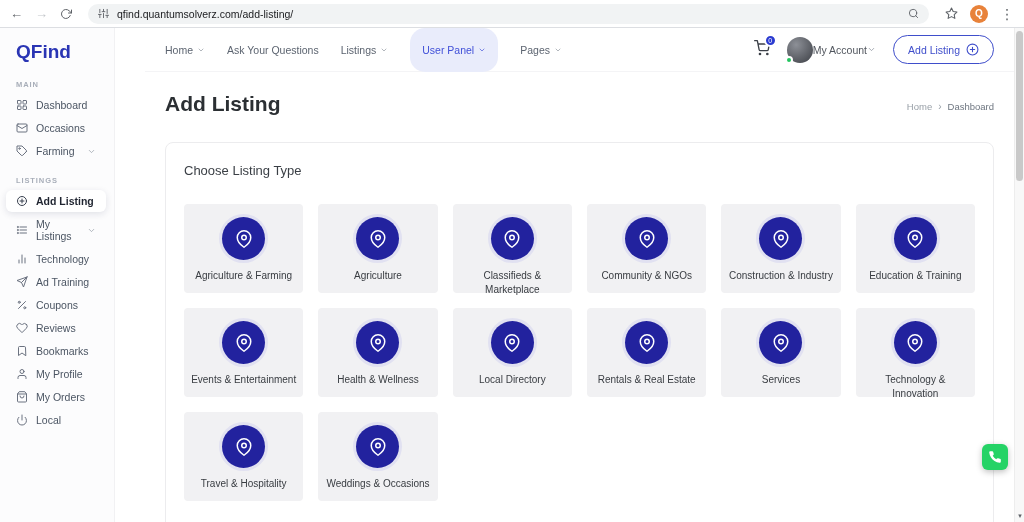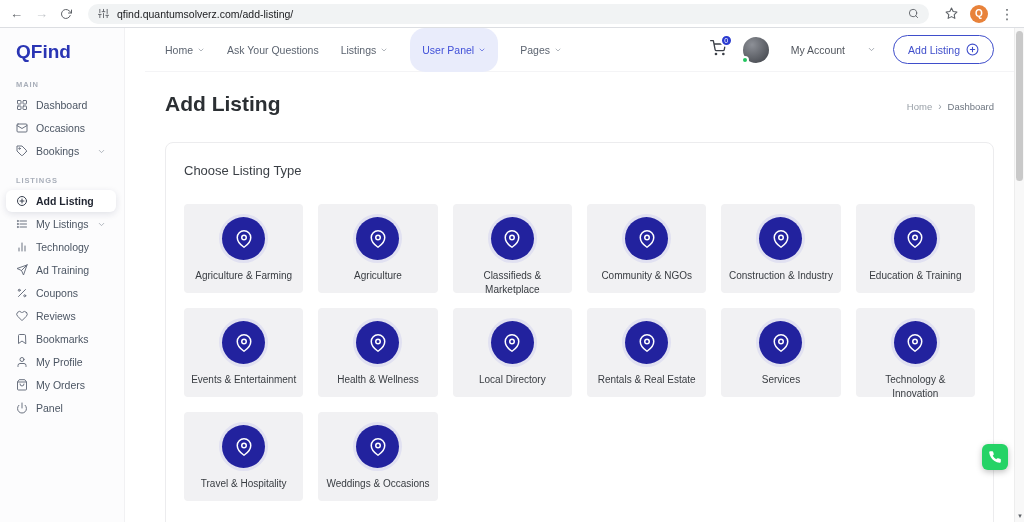--- a/index.html
+++ b/index.html
@@ -12,21 +12,21 @@
   .b-icon { color:#5f6368; font-size:13px; line-height:1; display:flex; align-items:center; cursor:pointer; }
   .b-icon.disabled { color:#c4c7cb; }
   .addr { flex:1; height:20px; background:#f1f3f4; border-radius:10px; display:flex;
     align-items:center; padding:0 10px; gap:8px; color:#5f6368; margin:0 4px; cursor:text; }
   .url { flex:1; font-size:10.5px; color:#202124; white-space:nowrap; overflow:hidden; }
   .b-avatar { width:18px; height:18px; border-radius:50%; background:#e8823a; color:#fff;
     font-size:10px; font-weight:bold; display:flex; align-items:center; justify-content:center; cursor:pointer; }
   .dots { font-size:14px; }
 
   
-  .sidebar { position:absolute; left:0; top:28px; bottom:0; width:125px;
+  .sidebar { position:absolute; left:0; top:28px; bottom:0; width:115px;
     background:#fcfcfd; border-right:1px solid #f1f1f3; z-index:4; }
   .logo { padding:13px 16px 4px; font-size:19px; font-weight:600; color:#2a35b4; }
   .sec-label { padding:13px 16px 4px; font-size:7.5px; font-weight:700;
     letter-spacing:0.9px; color:#a8aeb9; }
   .side-item { display:flex; align-items:center; gap:8px; padding:5px 10px 5px 16px;
     margin:1px 8px 1px 0; font-size:10.5px; color:#4b5563; cursor:pointer; border-radius:6px; }
   .side-item .side-icon { display:flex; color:#6b7280; }
   .side-item .chev { margin-left:auto; color:#9aa1ab; display:flex; }
   .side-item.active { background:#fff; margin-left:6px; padding-left:10px;
     box-shadow:0 2px 7px rgba(25,30,70,0.12); color:#1f2430; font-weight:bold; }
@@ -40,21 +40,21 @@
   .nav-item { font-size:10.5px; color:#5c6470; display:flex; align-items:center;
     gap:4px; cursor:pointer; white-space:nowrap; }
   .nav-item .chev { display:flex; color:#8b929c; }
   .nav-item.active { background:#e9ecfb; color:#4150d8; padding:16px 12px; border-radius:15px; }
   .nav-item.active .chev { color:#4150d8; }
   .nav-right { margin-left:auto; display:flex; align-items:center; gap:17px; }
   .cart { position:relative; color:#3c4048; display:flex; cursor:pointer; }
   .badge { position:absolute; top:-6px; right:-7px; min-width:13px; height:13px;
     border-radius:7px; background:#2b3bd0; color:#fff; font-size:7px;
     display:flex; align-items:center; justify-content:center; border:2px solid #fff; }
-  .acct { display:flex; align-items:center; gap:22px; font-size:10.5px; color:#51565e; cursor:pointer; }
+  .acct { display:flex; align-items:center; gap:0; font-size:10.5px; color:#51565e; cursor:pointer; }
   .avatar { width:26px; height:26px; border-radius:50%; position:relative;
     background:radial-gradient(circle at 35% 30%, #8d9097, #3b3e44); }
   .online { position:absolute; left:-2px; bottom:-1px; width:8px; height:8px;
     border-radius:50%; background:#22c55e; border:2px solid #fff; }
   .acct .chev { display:flex; color:#8b929c; }
   .add-btn { display:flex; align-items:center; gap:6px; border:1px solid #3f4ecb;
     color:#3f4ecb; background:#fff; border-radius:16px; padding:7px 14px;
     font-size:10.5px; font-family:inherit; cursor:pointer; }
 
   
@@ -153,21 +153,21 @@
         </span>
         <span class="side-label">Occasions</span>
       </div>
       <div class="side-item">
         <span class="side-icon">
           <svg viewBox="0 0 24 24" width="12" height="12" fill="none" stroke="currentColor" stroke-width="2" stroke-linecap="round" stroke-linejoin="round">
             <path d="M20.59 13.41 13.4 20.6a2 2 0 0 1-2.83 0L2 12V2h10l8.59 8.59a2 2 0 0 1 0 2.82z"></path>
             <circle cx="7" cy="7" r="1.5"></circle>
           </svg>
         </span>
-        <span class="side-label">Bookings</span>
+        <span class="side-label">Farming</span>
         <span class="chev">
           <svg viewBox="0 0 24 24" width="9" height="9" fill="none" stroke="currentColor" stroke-width="2" stroke-linecap="round" stroke-linejoin="round">
             <polyline points="6 9 12 15 18 9"></polyline>
           </svg>
         </span>
       </div>
       <div class="sec-label">LISTINGS</div>
       <div class="side-item active">
         <span class="side-icon">
           <svg viewBox="0 0 24 24" width="12" height="12" fill="none" stroke="currentColor" stroke-width="2" stroke-linecap="round" stroke-linejoin="round">
@@ -257,21 +257,21 @@
         </span>
         <span class="side-label">My Orders</span>
       </div>
       <div class="side-item">
         <span class="side-icon">
           <svg viewBox="0 0 24 24" width="12" height="12" fill="none" stroke="currentColor" stroke-width="2" stroke-linecap="round" stroke-linejoin="round">
             <path d="M18.36 6.64a9 9 0 1 1-12.73 0"></path>
             <path d="M12 2v10"></path>
           </svg>
         </span>
-        <span class="side-label">Panel</span>
+        <span class="side-label">Local</span>
       </div>
     </div>
 </div>
 
 <div class="main">
   <div class="topnav">
     <div class="nav-items" id="nav-items">
         <div class="nav-item">
           <span>Home</span>
           <span class="chev">

